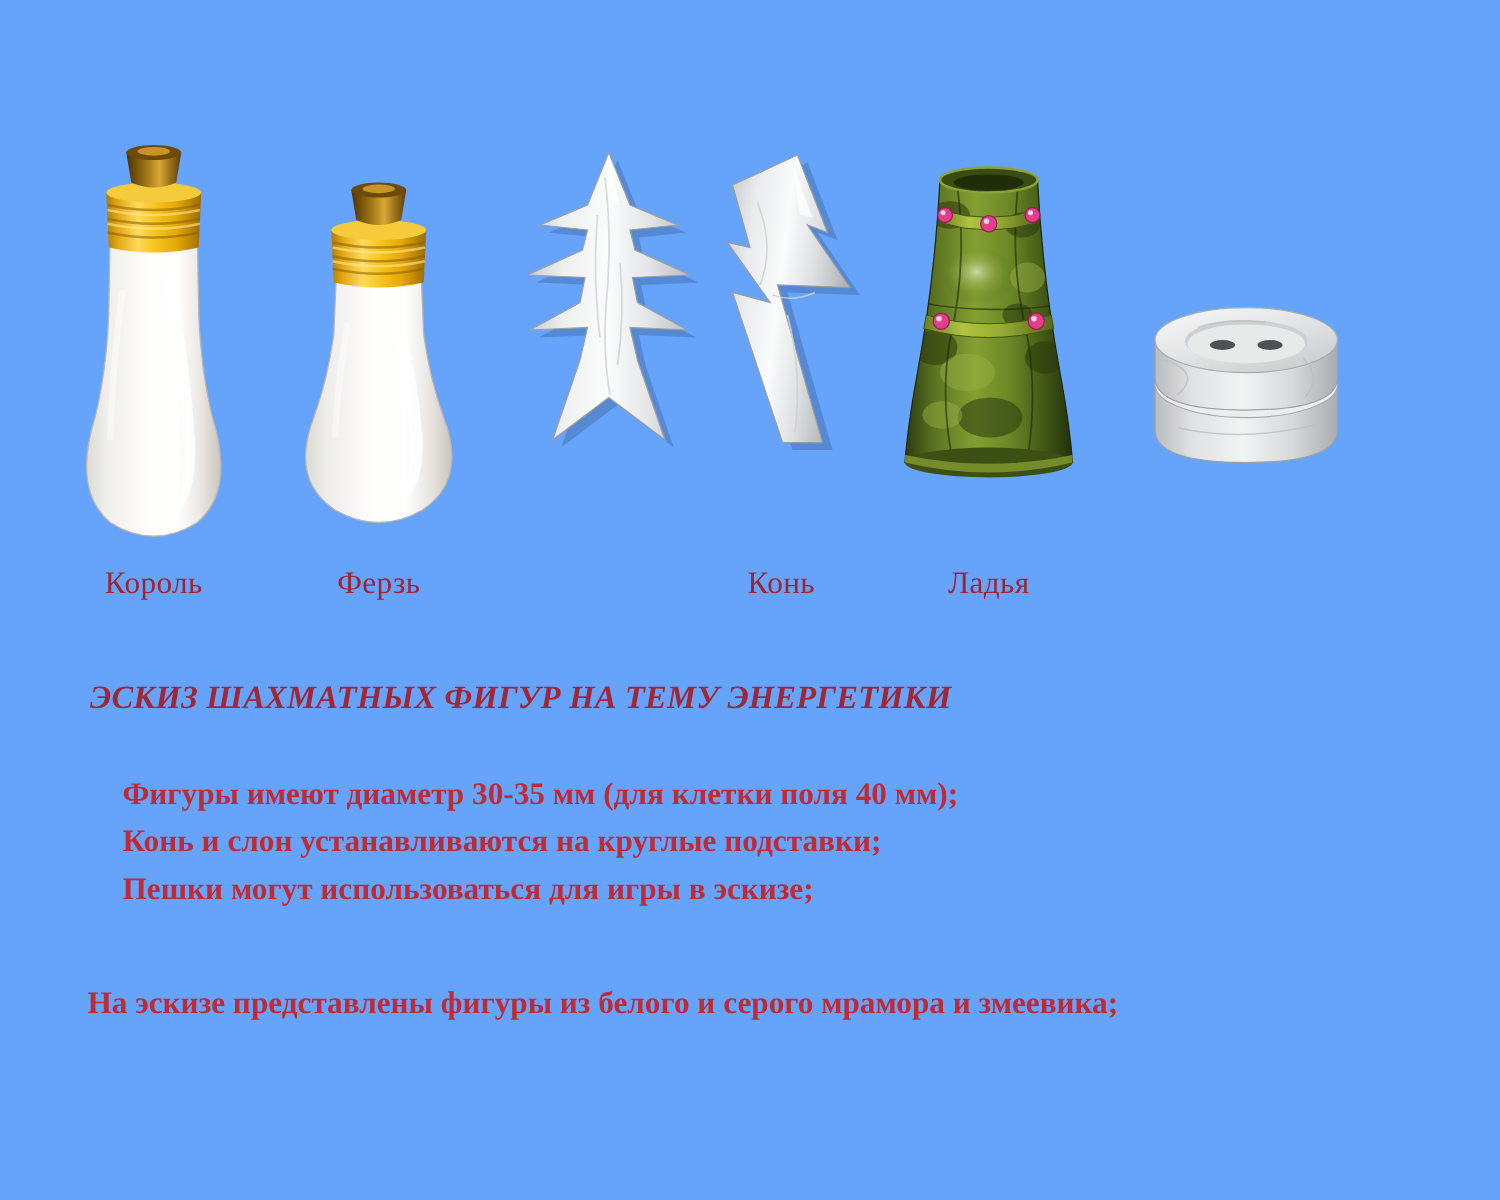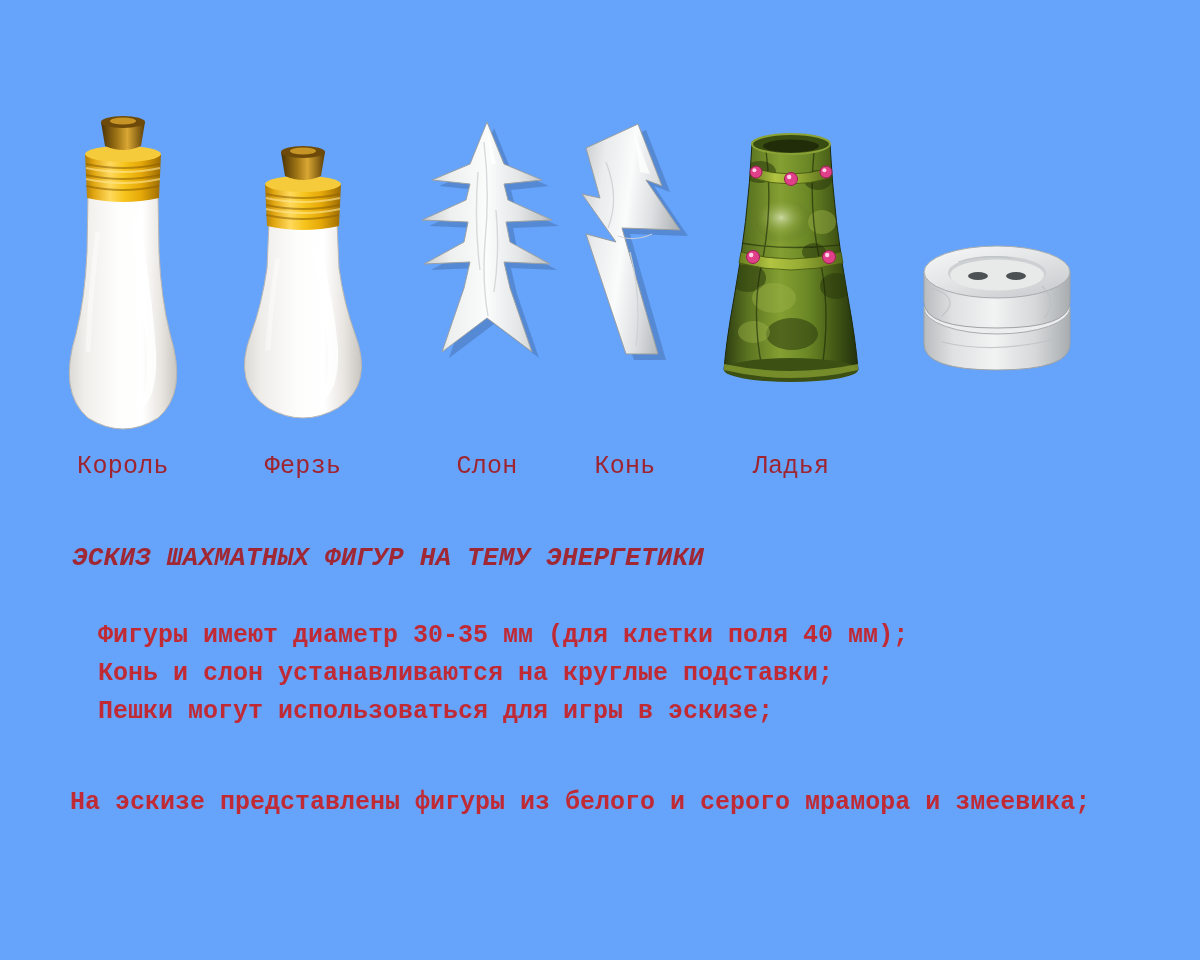--- a/index.html
+++ b/index.html
@@ -14,21 +14,20 @@
     font-family: "Liberation Serif", "DejaVu Serif", serif;
     overflow: hidden;
     position: relative;
   }
 
   .slide {
     position: relative;
     width: 1200px;
     height: 960px;
     background: #66a3fb;
-    font-family: Liberation Mono, monospace;
   }
 
   
   .figures-row {
     position: absolute;
     left: 0;
     top: 0;
     width: 1200px;
     height: 500px;
   }
@@ -248,21 +247,20 @@
                    L78 82 L40 78 L78 62 Z" fill="url(#pylonStone)" stroke="#9aa0a3" stroke-width="1"></path>
 
           <g stroke="#cfd3d5" stroke-width="1.4" fill="none" opacity="0.8">
             <path d="M92 40 Q98 90 93 140 Q90 180 96 214"></path>
             <path d="M86 70 Q82 120 88 168"></path>
             <path d="M104 108 Q108 150 102 190"></path>
           </g>
           <path d="M95 26 L104 62 L99 62 Z" fill="#ffffff" opacity="0.8"></path>
         </svg>
       </div>
-      <div class="figure-label">Слон</div>
     </div>
 
     <div class="figure-cell fc-knight">
       <div class="figure-art">
         <svg width="190" height="330" viewBox="0 0 190 330">
           <defs>
             <linearGradient id="boltStone" x1="0" y1="0" x2="1" y2="0.3">
               <stop offset="0%" stop-color="#c4c7c9"></stop>
               <stop offset="25%" stop-color="#e9ebec"></stop>
               <stop offset="52%" stop-color="#fafbfb"></stop>

